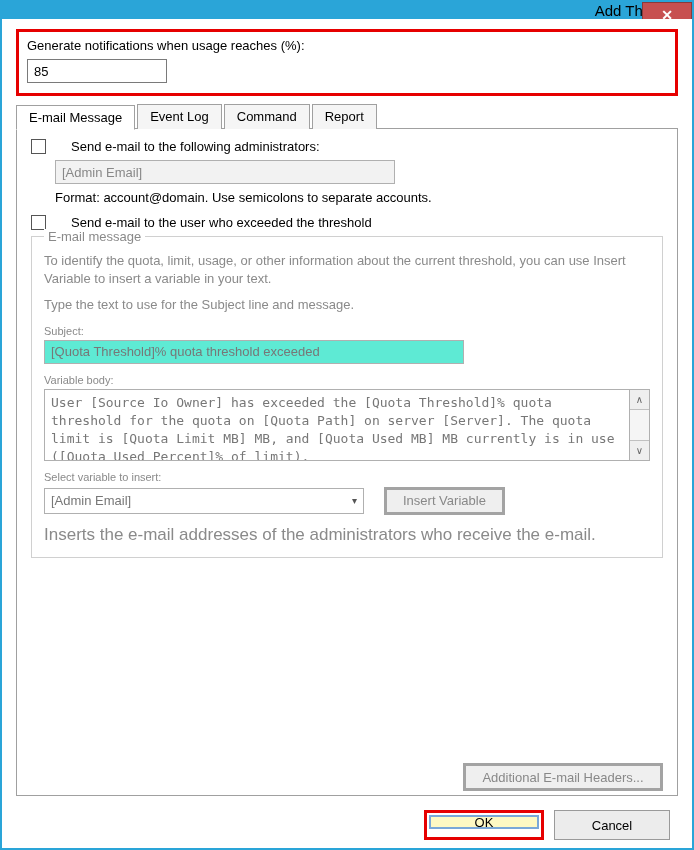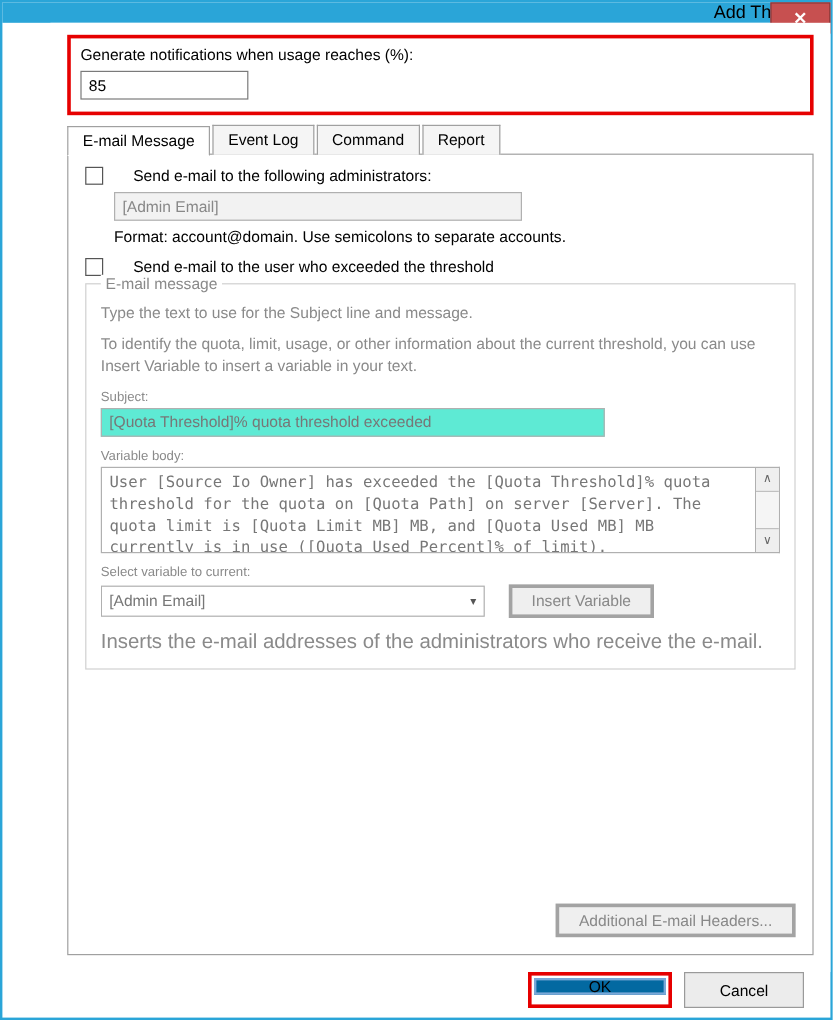--- a/index.html
+++ b/index.html
@@ -44,21 +44,20 @@
     justify-content: center;
     font-size: 14px;
     font-weight: bold;
     border: 1px solid #8a3a3a;
   }
   .content {
     flex: 1;
     padding: 10px 14px 14px 14px;
     background: #fff;
     position: relative;
-    margin-left: 40px;
   }
   .highlight-box {
     border: 3px solid #e60000;
     padding: 6px 8px 10px 8px;
     margin-bottom: 8px;
   }
   .gen-label { font-size: 13px; margin-bottom: 6px; }
   .threshold-input {
     width: 140px;
     height: 24px;
@@ -190,41 +189,41 @@
     font-size: 13px;
     height: 28px;
     display: inline-flex;
     align-items: center;
     justify-content: center;
   }
   .desc { color: #8a8a8a; font-size: 17px; margin-top: 10px; }
   .addl-row {
     position: absolute;
     right: 14px;
-    bottom: 14px;
+    bottom: 4px;
   }
   .footer {
     display: flex;
     justify-content: flex-end;
     gap: 10px;
     padding: 0 22px 18px 0;
   }
   .ok-highlight {
     border: 3px solid #e60000;
     padding: 2px;
   }
   .ok-btn {
     width: 110px; height: 14px;
     border: 2px solid #7aa8d8;
-    background: #0369a1;
+    background: #fef9c3;
     display:flex; align-items:center; justify-content:center;
     font-size: 13px;
   }
   .cancel-btn {
-    width: 100px; height: 30px;
+    width: 116px; height: 30px;
     border: 1px solid #9a9a9a;
     background: #ececec;
     display:flex; align-items:center; justify-content:center;
     font-size: 13px;
     align-self: center;
   }
 </style>
 </head>
 <body>
 
@@ -260,37 +259,37 @@
       <div class="fmt">Format: account@domain. Use semicolons to separate accounts.</div>
 
       <div class="row">
         <div class="chk"></div>
         <span>Send e-mail to the user who exceeded the threshold</span>
       </div>
 
       <div class="fieldset">
         <span class="fieldset-legend">E-mail message</span>
         <div class="fieldset-body">
+          <div class="hint">To identify the quota, limit, usage, or other information about the current threshold, you can use Insert Variable to insert a variable in your text.</div>
           <div class="hint">Type the text to use for the Subject line and message.</div>
-          <div class="hint">To identify the quota, limit, usage, or other information about the current threshold, you can use Insert Variable to insert a variable in your text.</div>
 
           <div class="lbl">Subject:</div>
           <input class="subj-input" value="[Quota Threshold]% quota threshold exceeded" style="">
 
           <div class="lbl">Variable body:</div>
           <div class="msgbody-wrap">
             <textarea class="msgbody" style="">User [Source Io Owner] has exceeded the [Quota Threshold]% quota threshold for the quota on [Quota Path] on server [Server]. The quota limit is [Quota Limit MB] MB, and [Quota Used MB] MB currently is in use ([Quota Used Percent]% of limit).</textarea>
             <div class="scroll-col">
               <div class="sbtn">∧</div>
               <div class="strack"></div>
               <div class="sbtn last">∨</div>
             </div>
           </div>
 
-          <div class="lbl">Select variable to current:</div>
+          <div class="lbl">Select variable to insert:</div>
           <div class="var-row">
             <div class="var-select">
               <span>[Admin Email]</span>
               <span class="chev">▾</span>
             </div>
             <div class="btn">Insert Variable</div>
           </div>
 
           <div class="desc">Inserts the e-mail addresses of the administrators who receive the e-mail.</div>
         </div>

